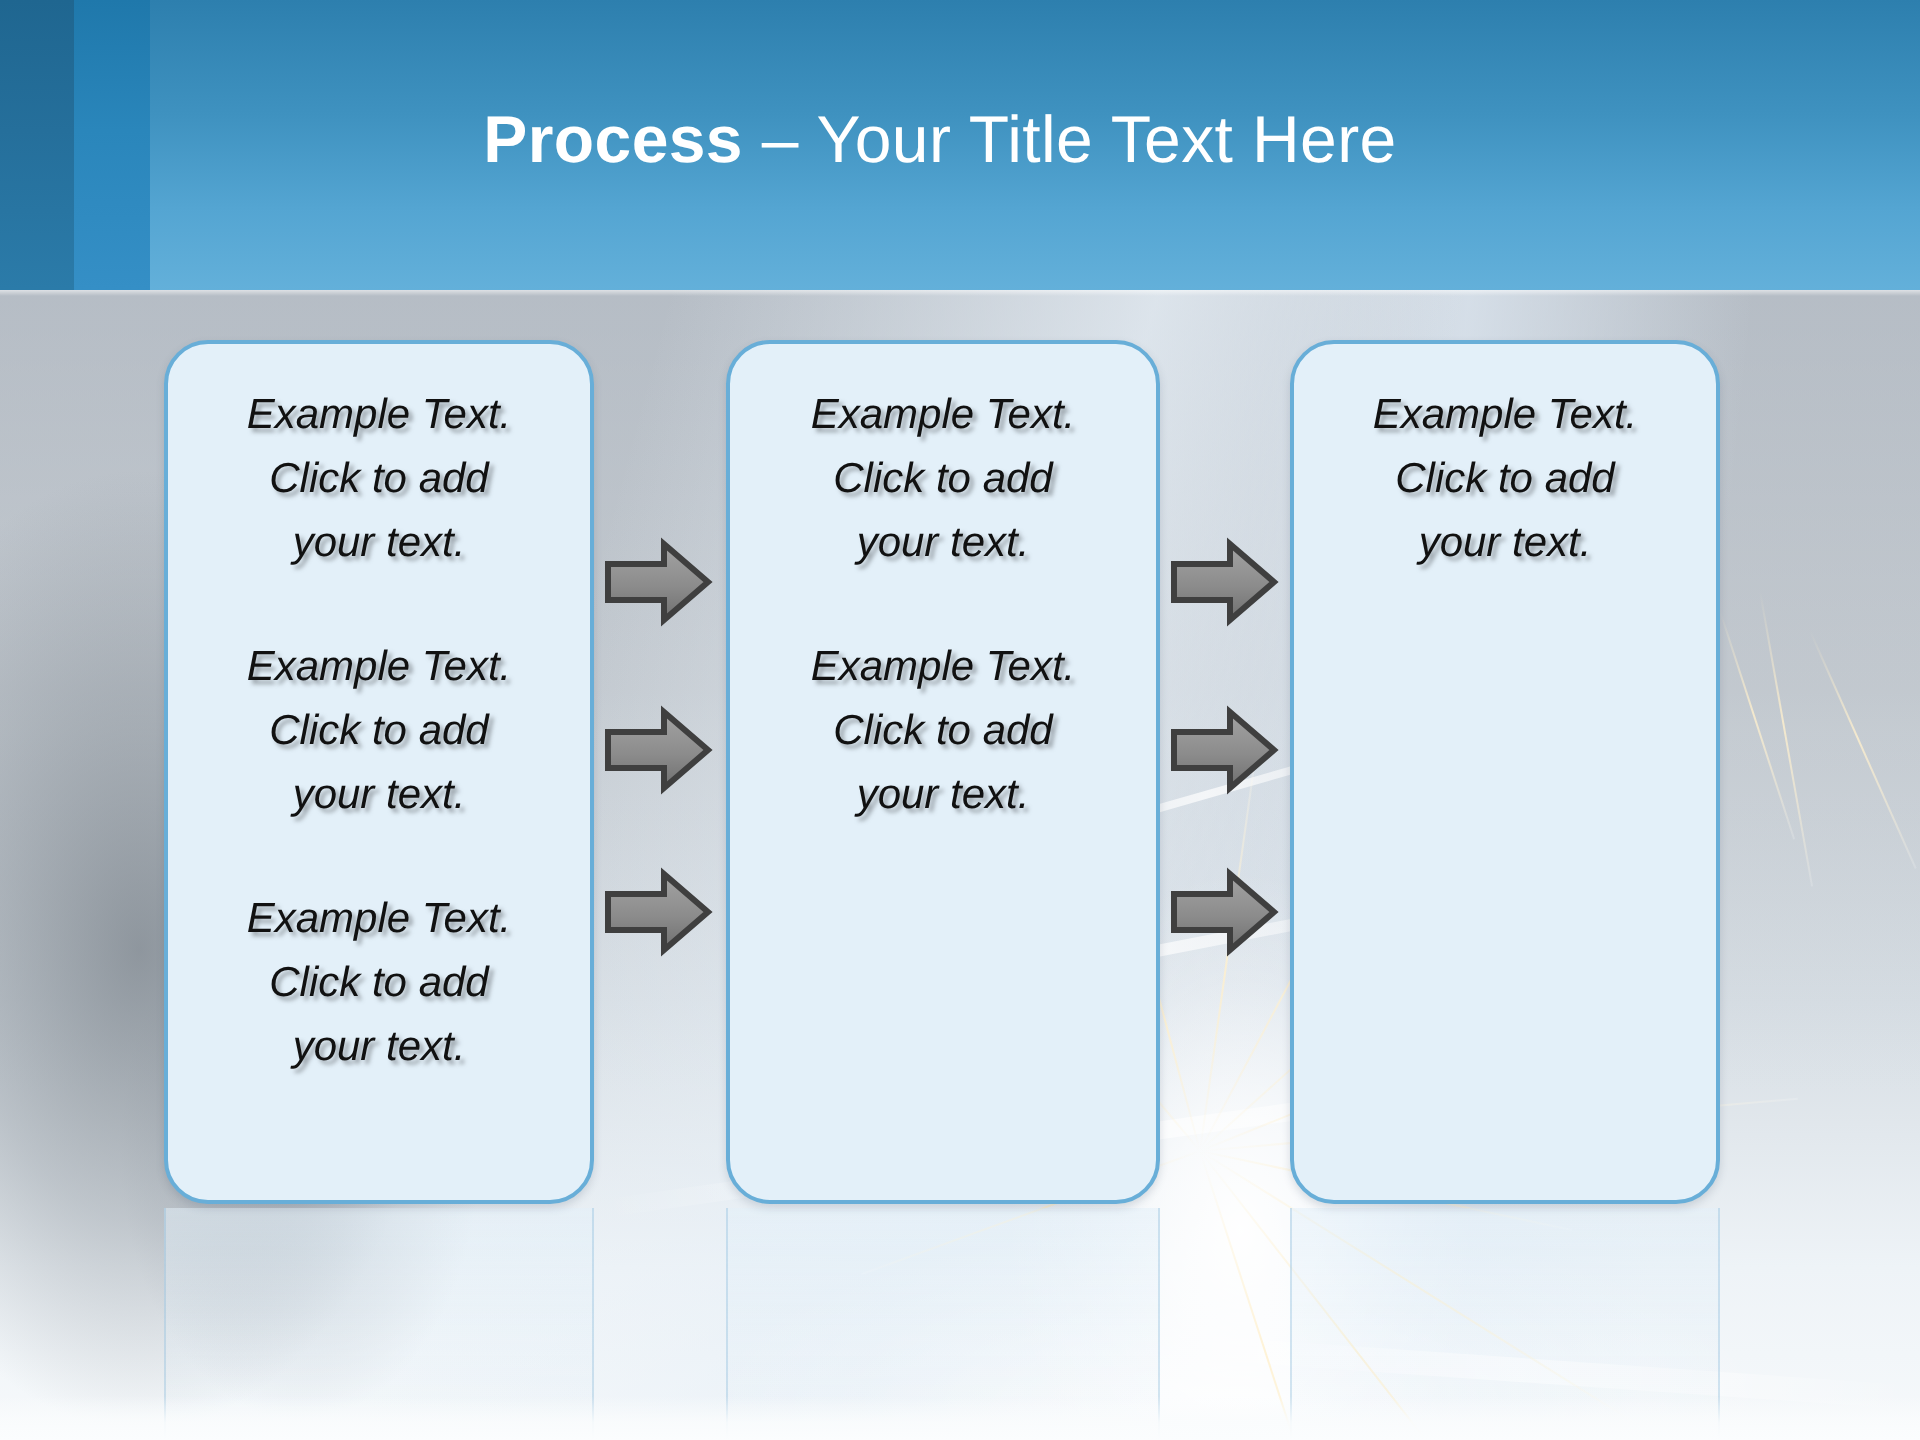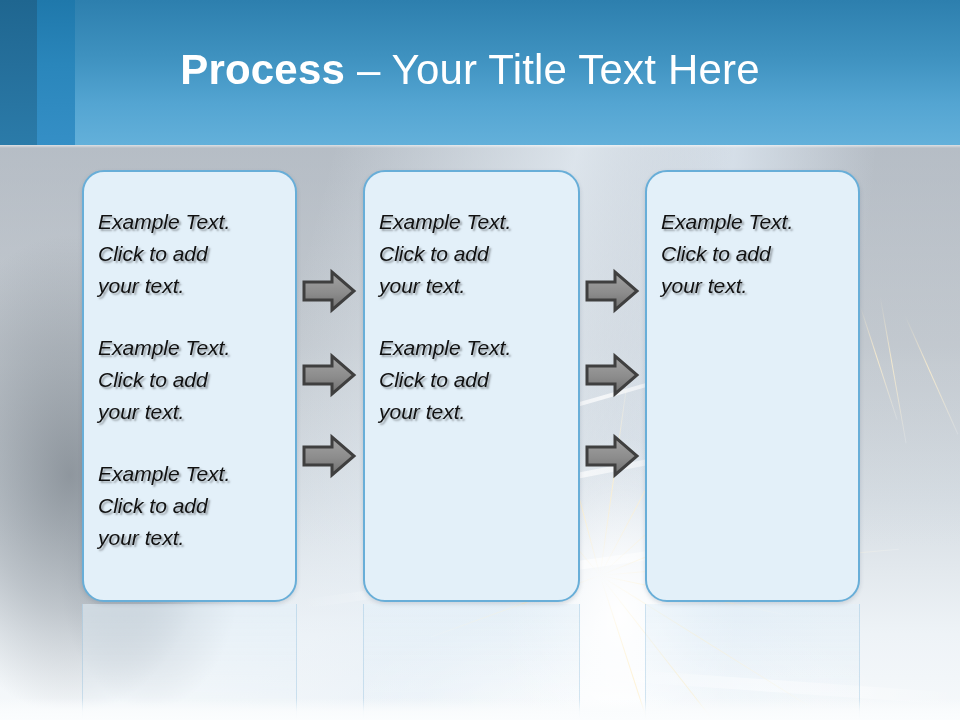--- a/index.html
+++ b/index.html
@@ -67,21 +67,21 @@
     position: absolute; left: 37px; top: 0;
     width: 38px; height: 145px;
     background: linear-gradient(180deg, #1f78ab 0%, #2a86bb 45%, #358fc6 100%);
   }
   .header-title {
     position: absolute;
     left: 0; top: 49px;
     width: 940px;
     text-align: center;
     color: #ffffff;
-    font-size: 42px;
+    font-size: 33px;
     line-height: 42px;
     letter-spacing: 0.2px;
     white-space: pre;
   }
   .header-title .strong { font-weight: bold; }
   .header-title .light  { font-weight: normal; }
 
   .header-edge {
     position: absolute;
     left: 0; top: 145px;
@@ -95,21 +95,22 @@
     top: 170px;
     height: 432px;
     background: #e3f0f9;
     border: 2px solid #68aed8;
     border-radius: 22px;
     box-sizing: border-box;
     box-shadow: 0 2px 4px rgba(60,80,100,0.18);
   }
   .box-body {
     position: absolute;
-    left: 14px; right: 14px; top: 34px;
+    left: 14px; right: 14px; top: 20px;
+    text-align: center;
   }
   .para {
     font-style: italic;
     font-size: 21px;
     line-height: 32px;
     color: #111111;
     text-shadow: 2px 2px 2px rgba(90,95,100,0.55);
     margin: 0 0 30px 0;
     white-space: pre-line;
   }

